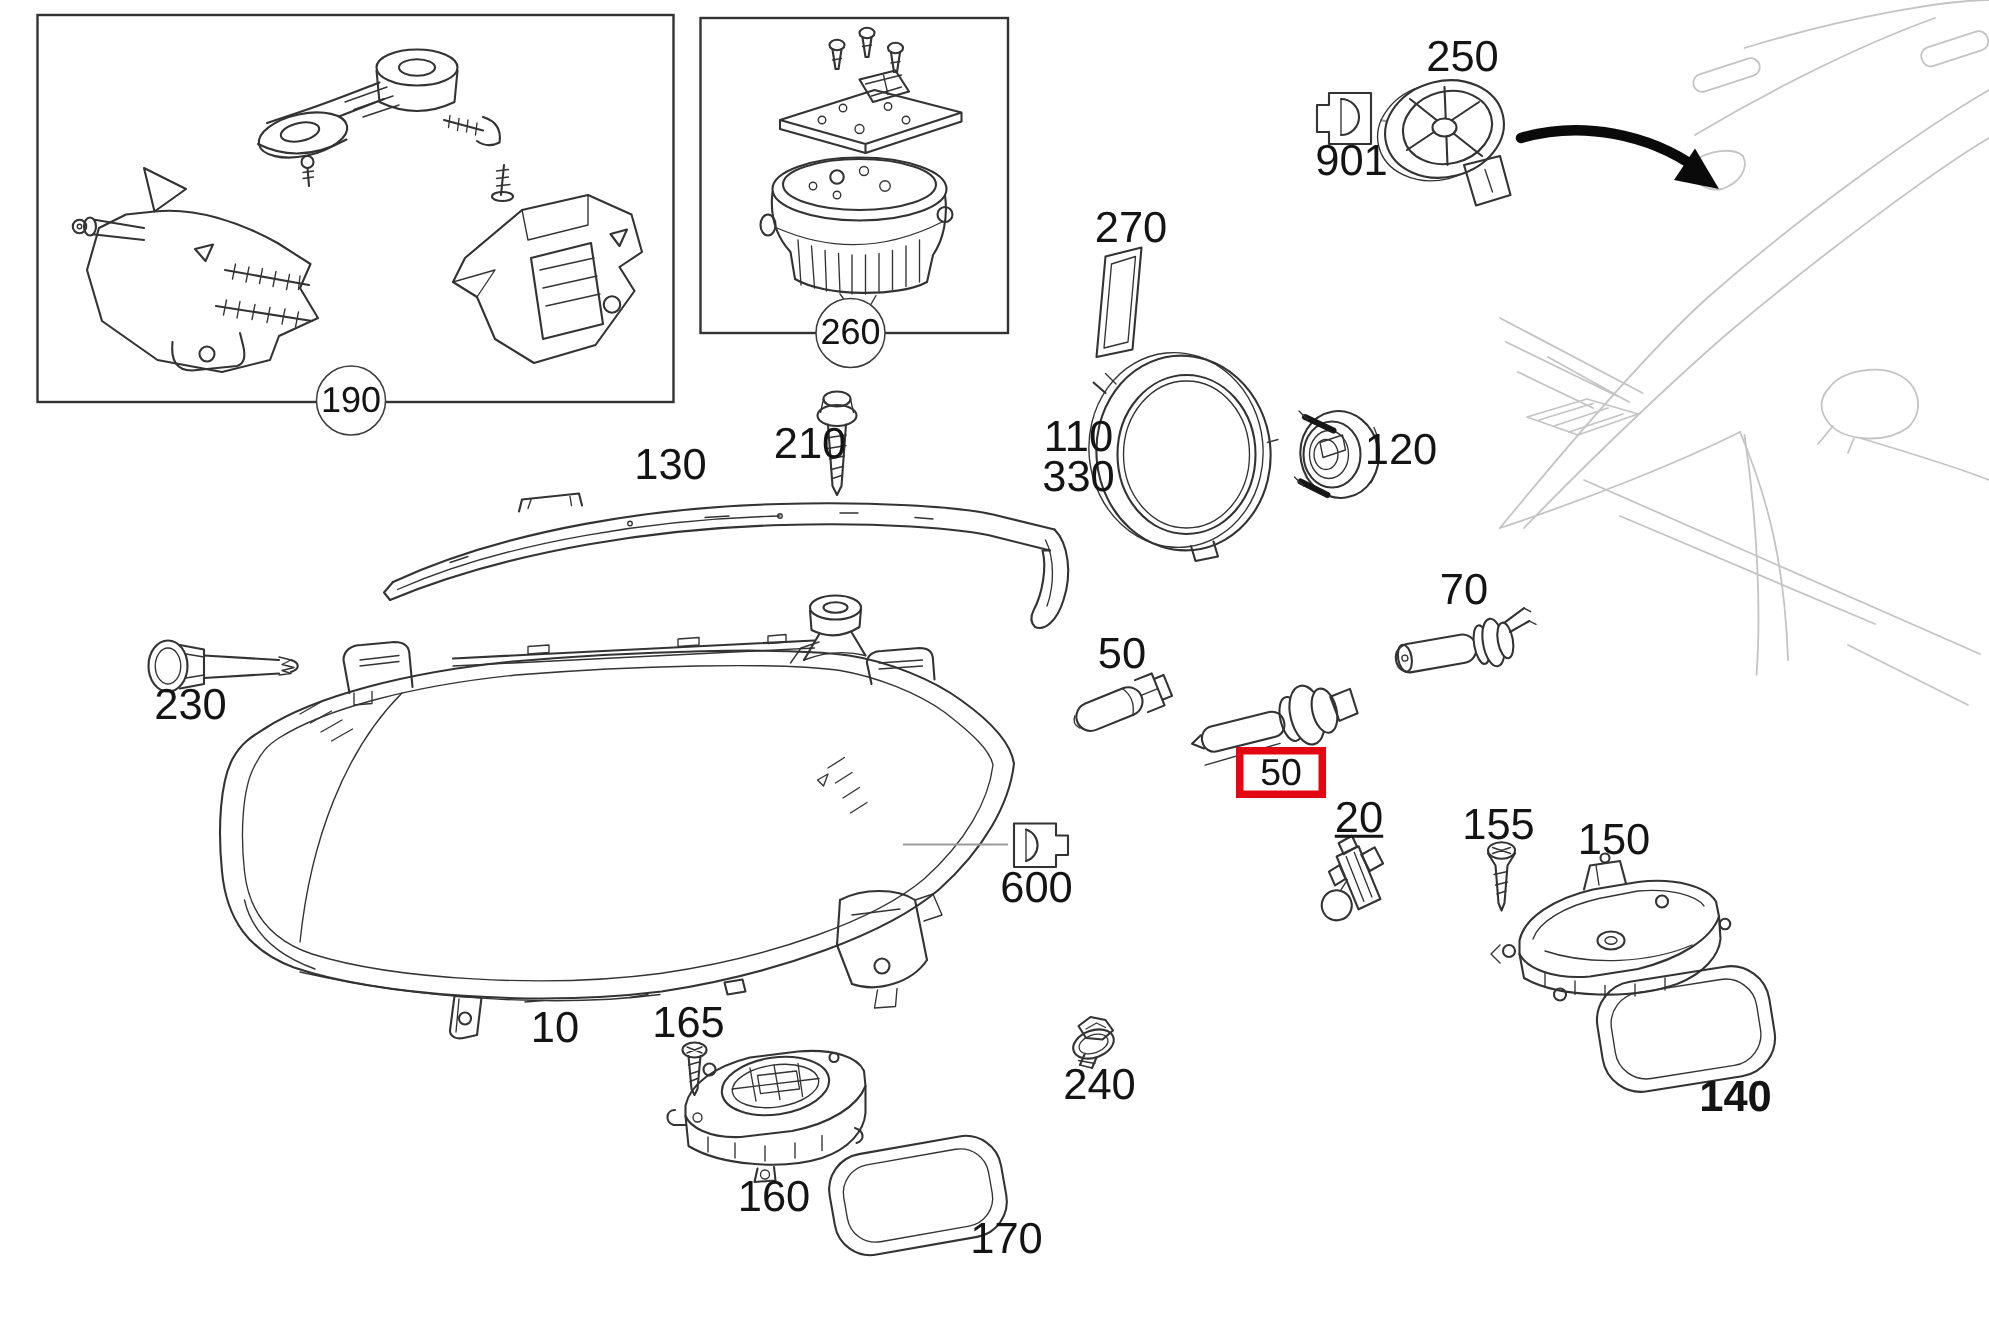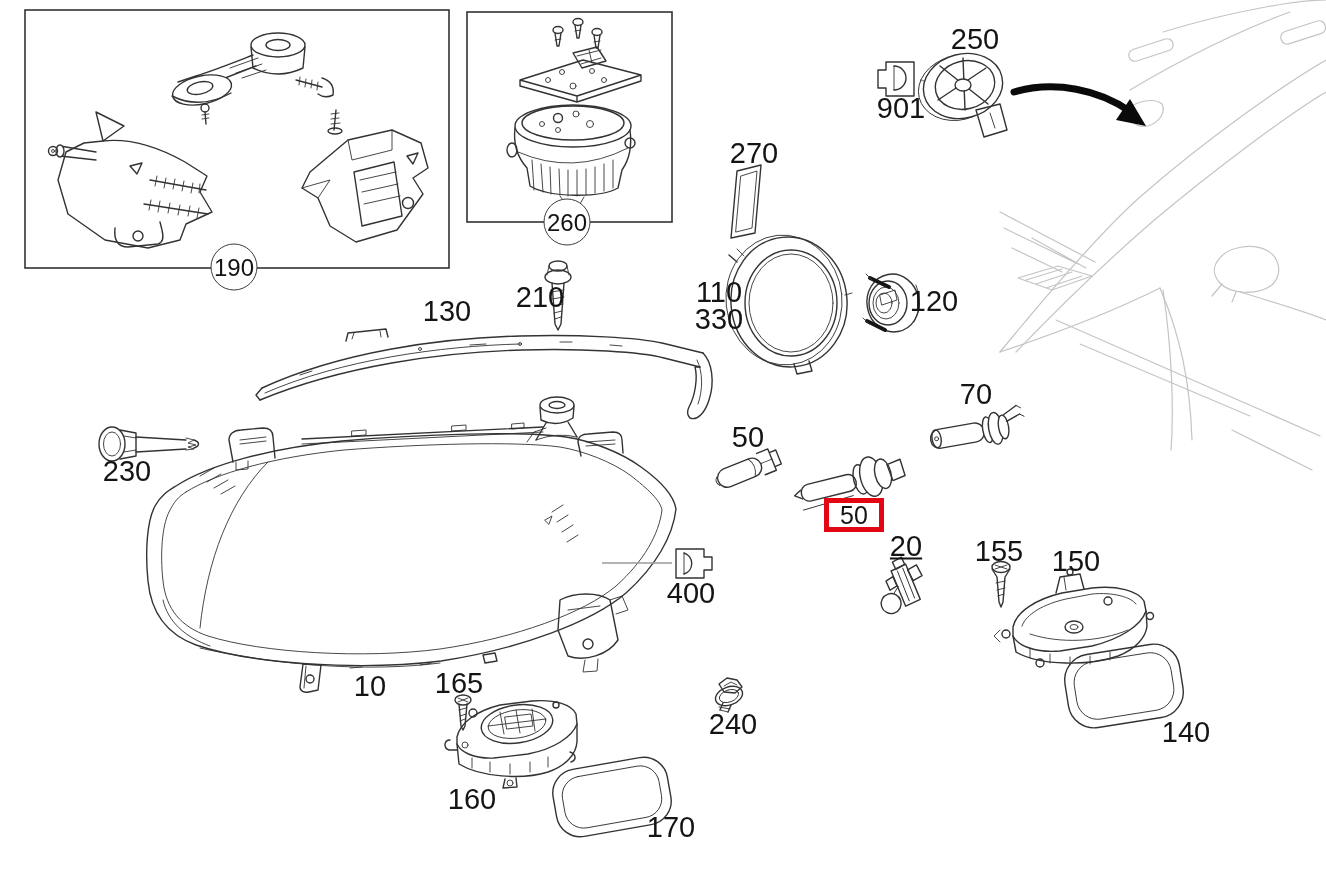--- a/index.html
+++ b/index.html
@@ -378,20 +378,20 @@
   <div class="callout" style="left:934px;top:301px;">120</div>
   <div class="callout" style="left:447px;top:311px;">130</div>
   <div class="callout" style="left:540px;top:297px;">210</div>
   <div class="callout" style="left:127px;top:471px;">230</div>
   <div class="callout" style="left:976px;top:394px;">70</div>
   <div class="callout" style="left:748px;top:437px;text-align:right;">50</div>
   <div class="callout highlighted" style="left:824px;top:498px;">50</div>
   <div class="callout" style="left:906px;top:546px;text-decoration:underline;">20</div>
   <div class="callout" style="left:999px;top:551px;">155</div>
   <div class="callout" style="left:1076px;top:561px;">150</div>
-  <div class="callout" style="left:691px;top:593px;">400</div>
+  <div class="callout" style="left:691px;top:593px;">600</div>
   <div class="callout" style="left:370px;top:686px;">10</div>
   <div class="callout" style="left:459px;top:683px;">165</div>
   <div class="callout" style="left:733px;top:724px;">240</div>
-  <div class="callout" style="left:472px;top:799px;">160</div>
+  <div class="callout" style="left:516px;top:799px;">160</div>
   <div class="callout" style="left:671px;top:827px;text-align:center;">170</div>
-  <div class="callout" style="left:1186px;top:732px;">140</div>
+  <div class="callout" style="left:1157px;top:732px;font-weight:bold;">140</div>
 </div>
 
 </body></html>

